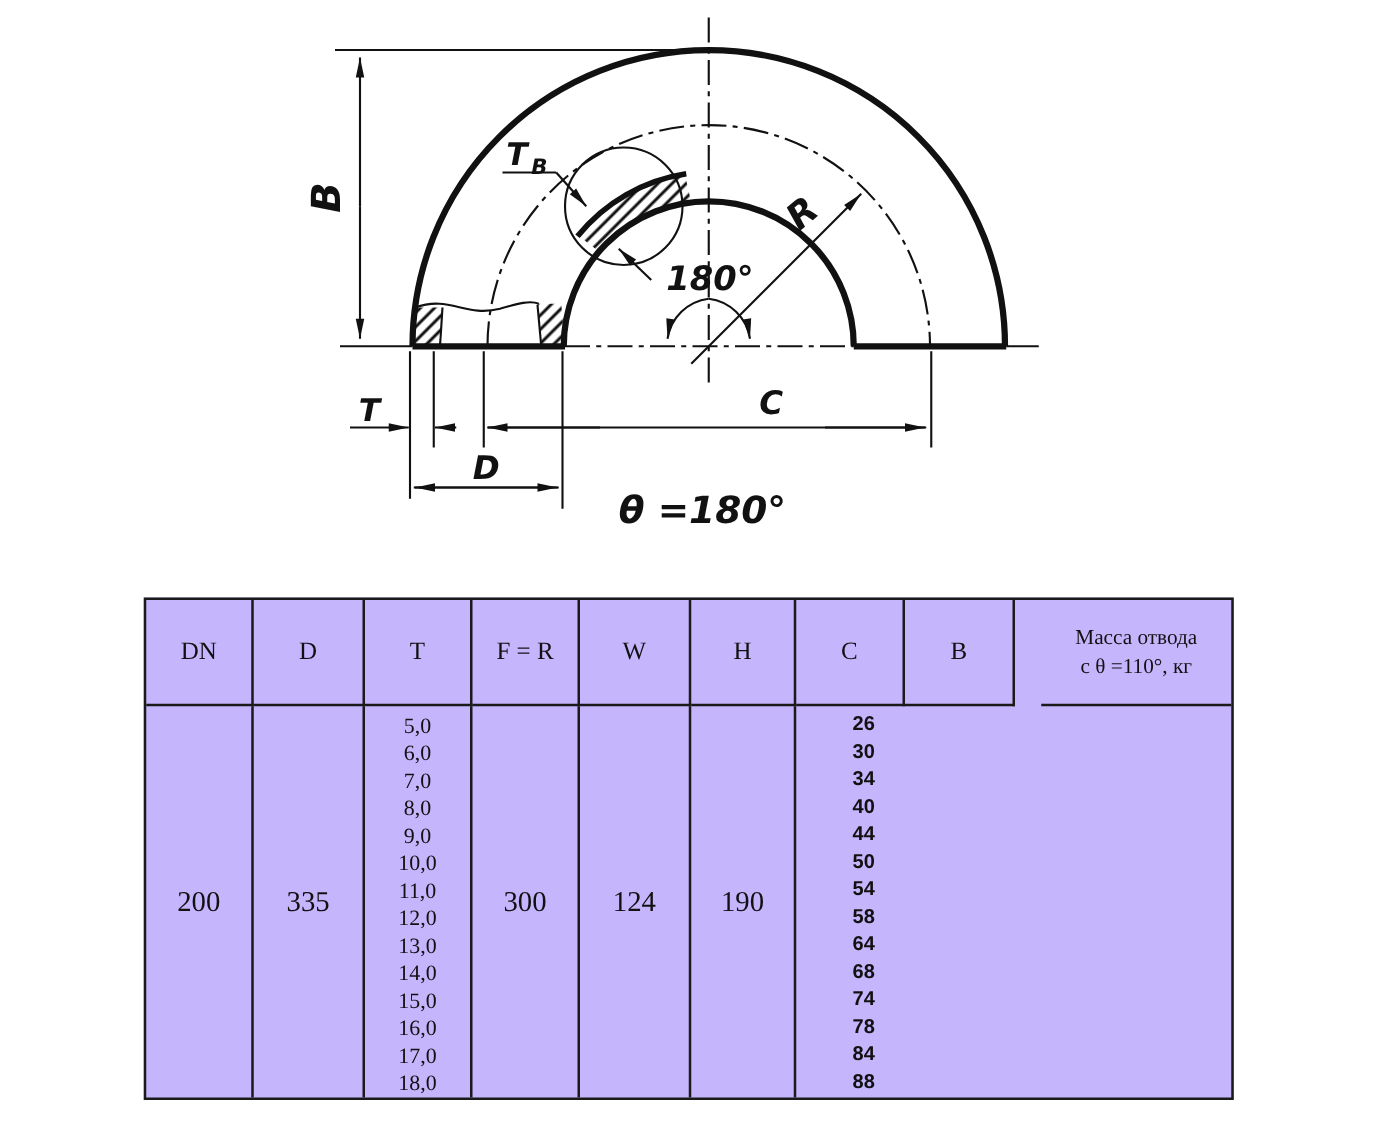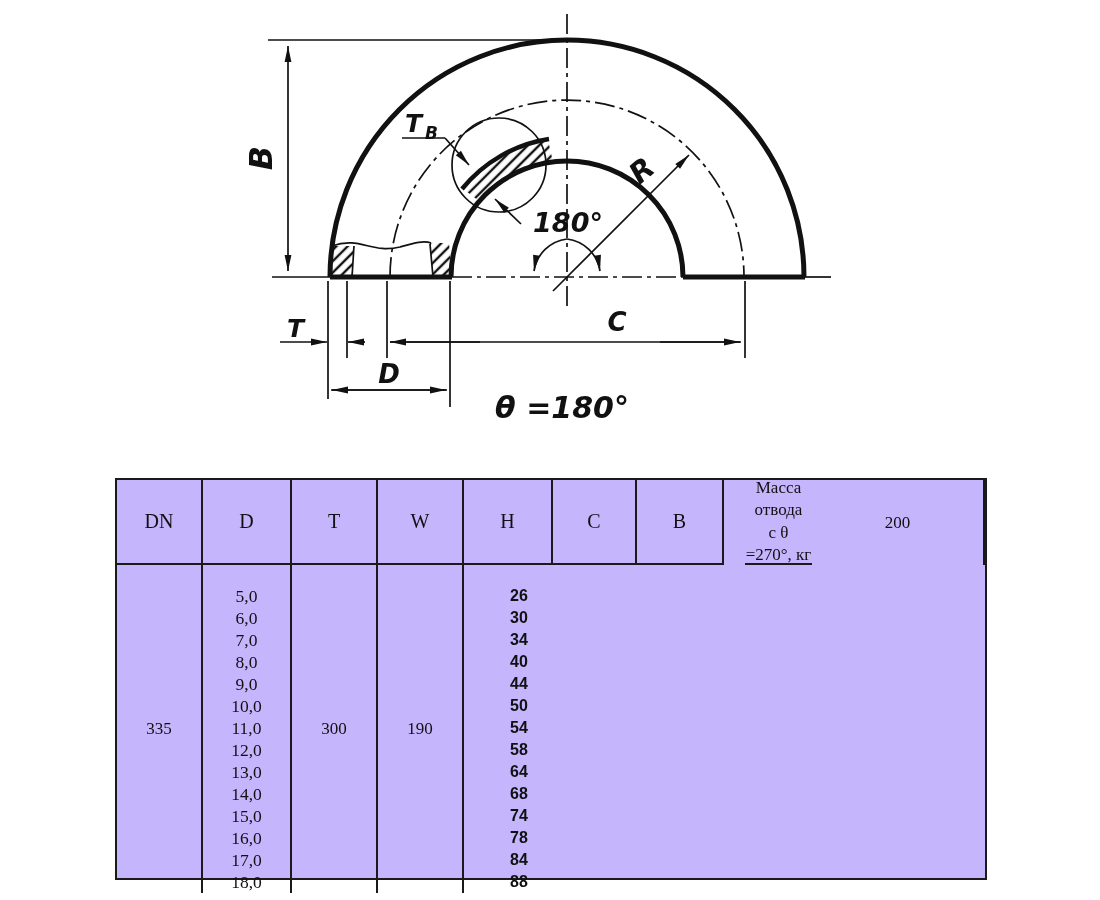--- a/index.html
+++ b/index.html
@@ -9,23 +9,23 @@
   
   .tbl{position:absolute;left:115px;top:478px;width:868px;height:398px;
        border:2px solid #1a1a1a;display:grid;
        grid-template-columns:86px 89px 86px 86px 89px 84px 87px 88px 1fr;
        grid-template-rows:85px 1fr;background:#c4b5fd;}
   .cell{border-right:2px solid #1a1a1a;display:flex;align-items:center;
         justify-content:center;text-align:center;}
   .cell.last{border-right:none;margin-left:21px;}
   .hcell{border-bottom:2px solid #1a1a1a;font-size:20px;}
   .hcell.masshead{font-size:17px;line-height:1.3;}
-  .vcell{font-size:17px;}
+  .vcell{font-size:23px;}
   .lines{display:block;white-space:pre-line;line-height:22px;
-         padding-top:20px;font-size:17.5px;}
+         padding-top:2px;font-size:17.5px;}
   .masslines{font-family:"Liberation Sans", sans-serif;font-weight:700;
              font-size:16px;line-height:22px;}
   
   text{fill:#111;font-family:"DejaVu Sans", sans-serif;
        font-style:italic;font-weight:700;}
 </style>
 </head>
 <body>
 
 <svg class="drawing" width="1100" height="462" viewBox="0 0 1100 462" xmlns="http://www.w3.org/2000/svg">
@@ -101,28 +101,29 @@
   <text x="562" y="418" font-size="30" text-anchor="middle">θ =180°</text>
   <text x="405" y="132" font-size="25">T</text>
   <text x="425" y="139" font-size="17">В</text>
 </svg>
 
 <div class="tbl">
 
   <div class="cell hcell">DN</div>
   <div class="cell hcell">D</div>
   <div class="cell hcell">T</div>
+  <div class="cell hcell">F = R</div>
   <div class="cell hcell">W</div>
   <div class="cell hcell">H</div>
   <div class="cell hcell">C</div>
   <div class="cell hcell">B</div>
   <div class="cell hcell masshead last">
     <span>
       <span>Масса отвода</span><br>
-      <span>с θ =270°, кг</span>
+      <span>с θ =110°, кг</span>
     </span>
   </div>
 
   <div class="cell vcell">200</div>
   <div class="cell vcell">335</div>
   <div class="cell">
     <span class="lines">5,0
 6,0
 7,0
 8,0
@@ -131,20 +132,21 @@
 11,0
 12,0
 13,0
 14,0
 15,0
 16,0
 17,0
 18,0</span>
   </div>
   <div class="cell vcell">300</div>
+  <div class="cell vcell">124</div>
   <div class="cell vcell">190</div>
   <div class="cell last">
     <span class="lines masslines">26
 30
 34
 40
 44
 50
 54
 58

